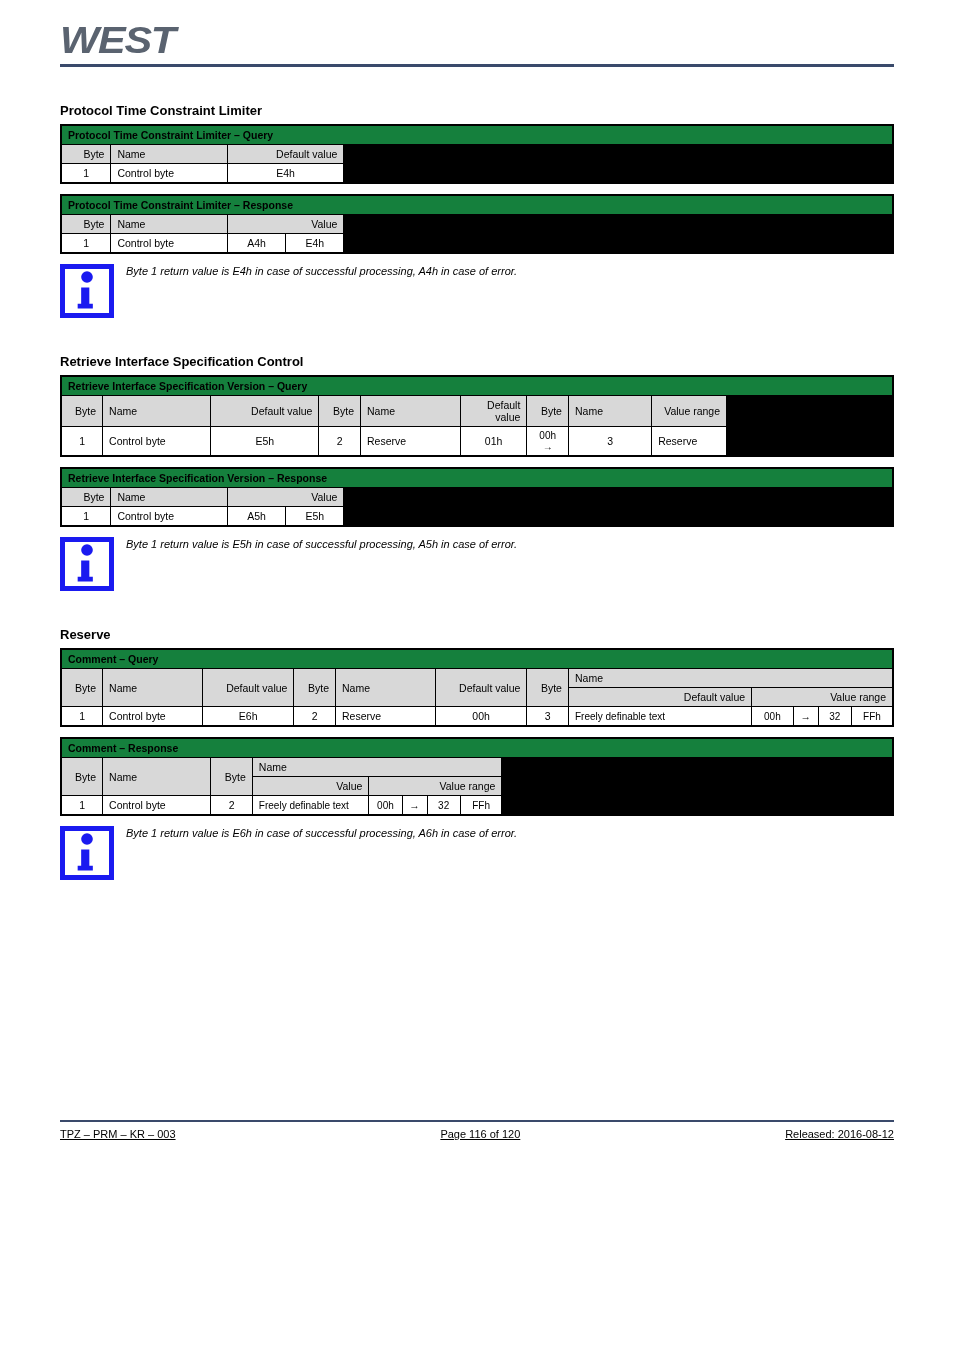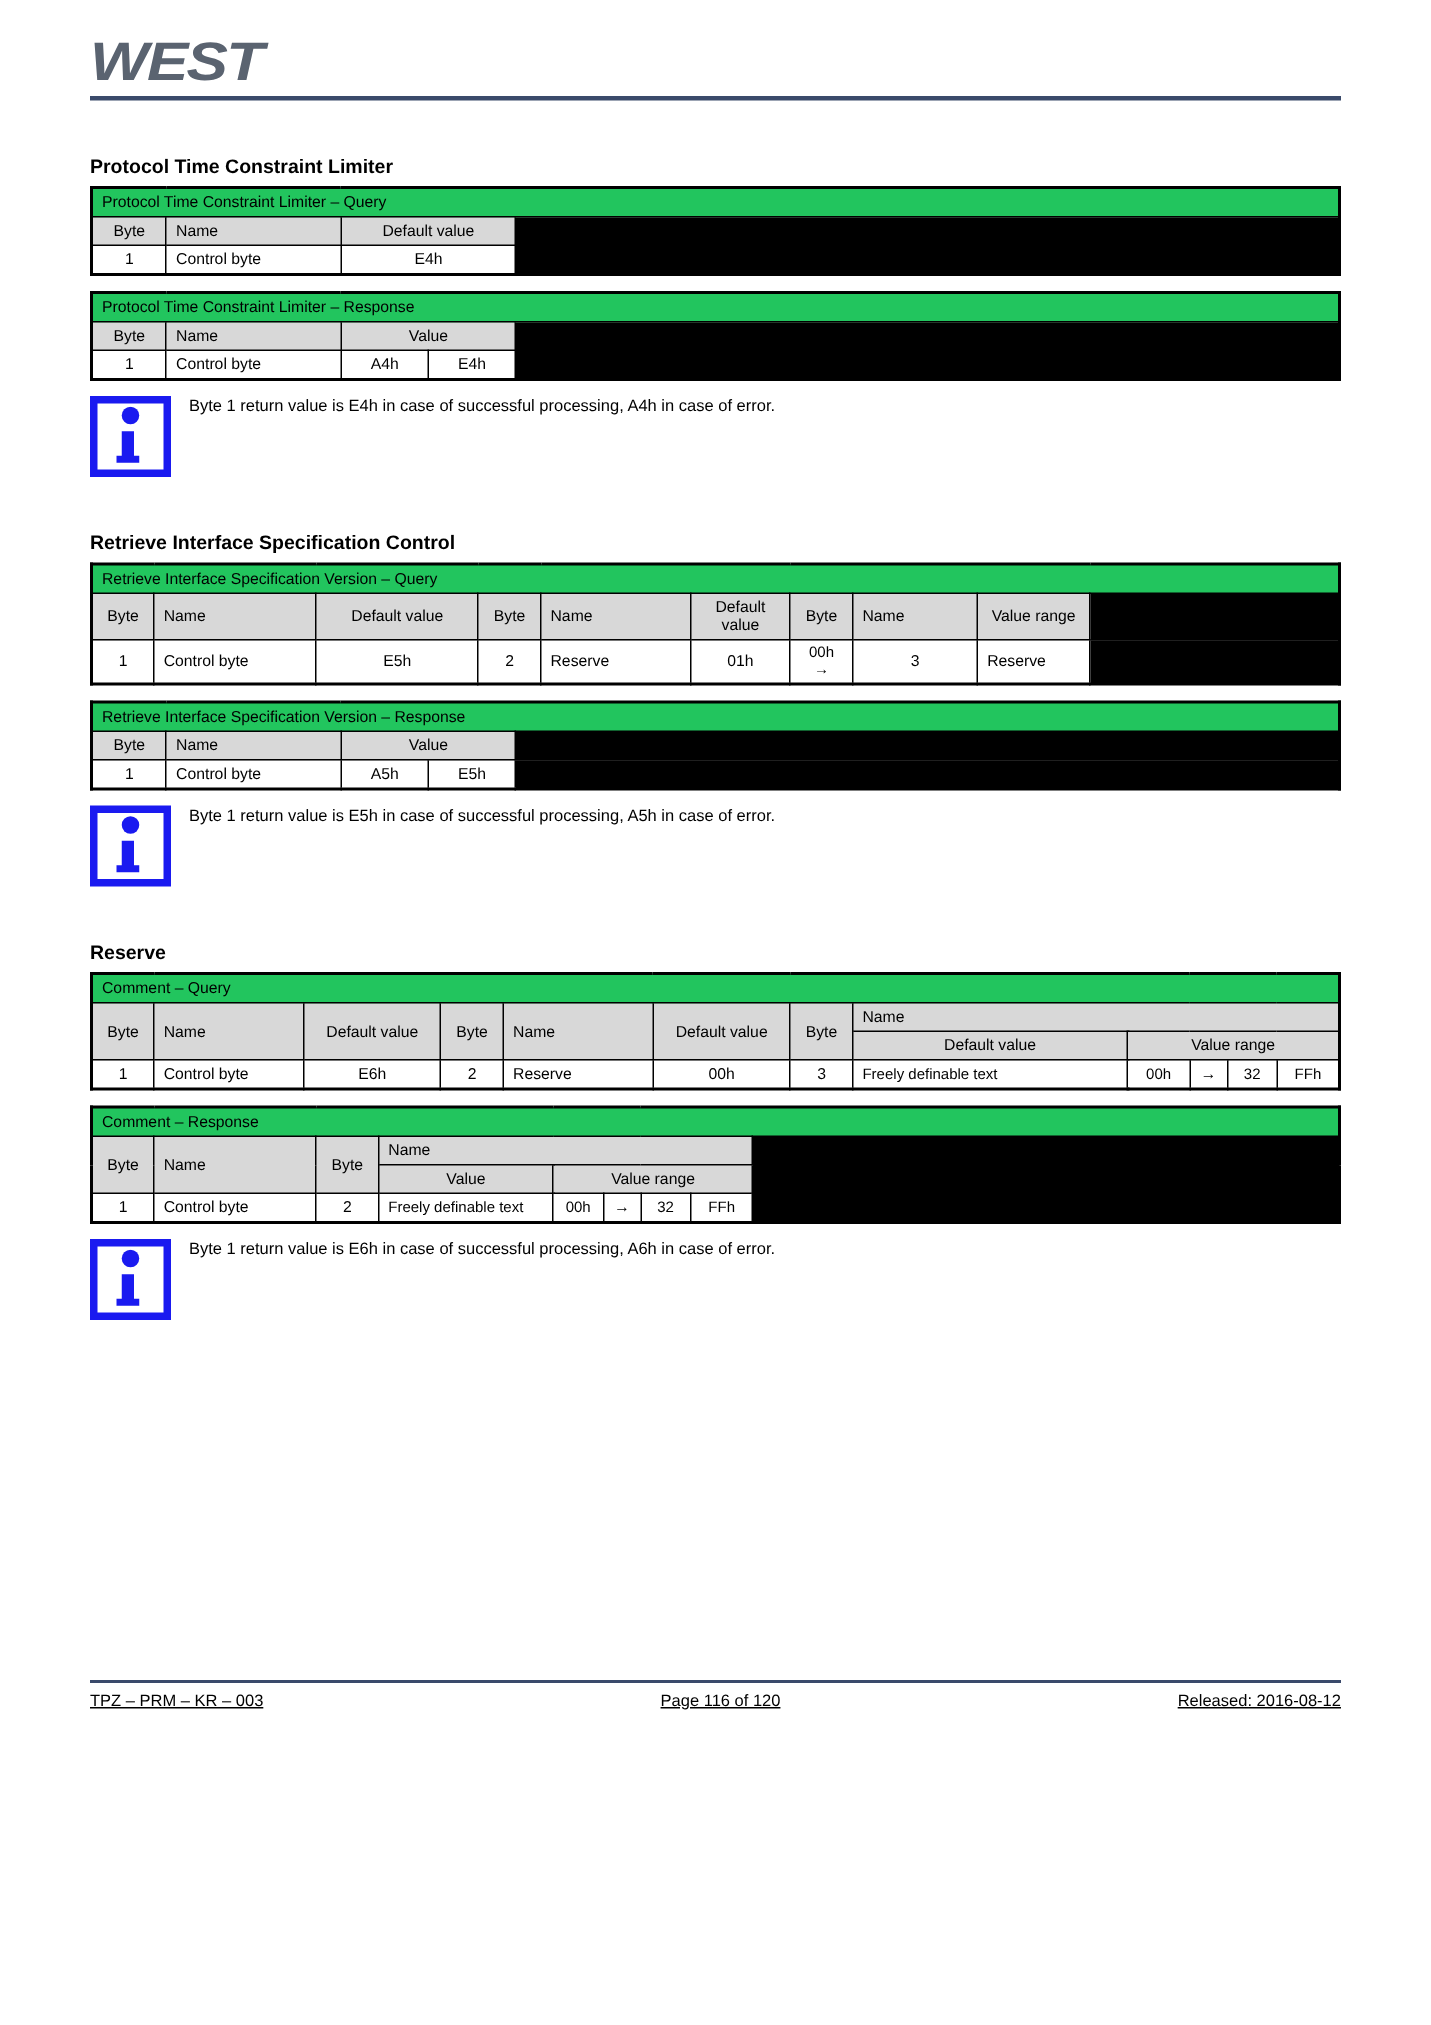--- a/index.html
+++ b/index.html
@@ -24,36 +24,36 @@
     transform-origin: left;
     display:inline-block;
   }
   .hr-top { height: 3px; background: #3a4a6b; margin-top: 2px; }
 
   .section-title { font-weight: bold; font-size: 13px; margin: 36px 0 6px 0; }
 
   table { border-collapse: collapse; width: 100%; font-size: 10.5px; }
   table.tbl { border: 2px solid #000; margin-bottom: 10px; }
   table.tbl th, table.tbl td { border: 1px solid #000; padding: 3px 6px; text-align: left; vertical-align: middle; }
-  table.tbl .title-row td { font-weight: normal; background: #22c55e; }
+  table.tbl .title-row td { font-weight: bold; background: #15803d; }
   table.tbl .hdr { background: #d8d8d8; font-weight: normal; }
-  table.tbl .hdr.center { text-align: center; }
+  table.tbl .hdr.center { text-align: right; }
   table.tbl .blk { background: #000; }
   table.tbl td.center { text-align: center; }
   table.tbl td.small { font-size: 10px; }
 
   .info-block { display: flex; gap: 12px; align-items: flex-start; margin-bottom: 6px; }
   .info-icon {
     width: 54px; height: 54px;
     border: 5px solid #1a1af0;
     display: flex; align-items: center; justify-content: center;
     flex: 0 0 54px;
   }
   .info-icon svg { width: 28px; height: 40px; }
-  .info-text { flex: 1; font-size: 11px; line-height: 1.35; }
+  .info-text { flex: 1; font-style: italic; font-size: 11px; line-height: 1.35; }
 
   .arrow { font-family: Arial, sans-serif; }
 
   .footer-hr { height: 2px; background: #3a4a6b; margin-top: 240px; }
   .footer { display: flex; justify-content: space-between; font-size: 11px; margin-top: 6px; text-decoration: underline; }
 </style>
 </head>
 <body>
 
 <div class="header-region">

